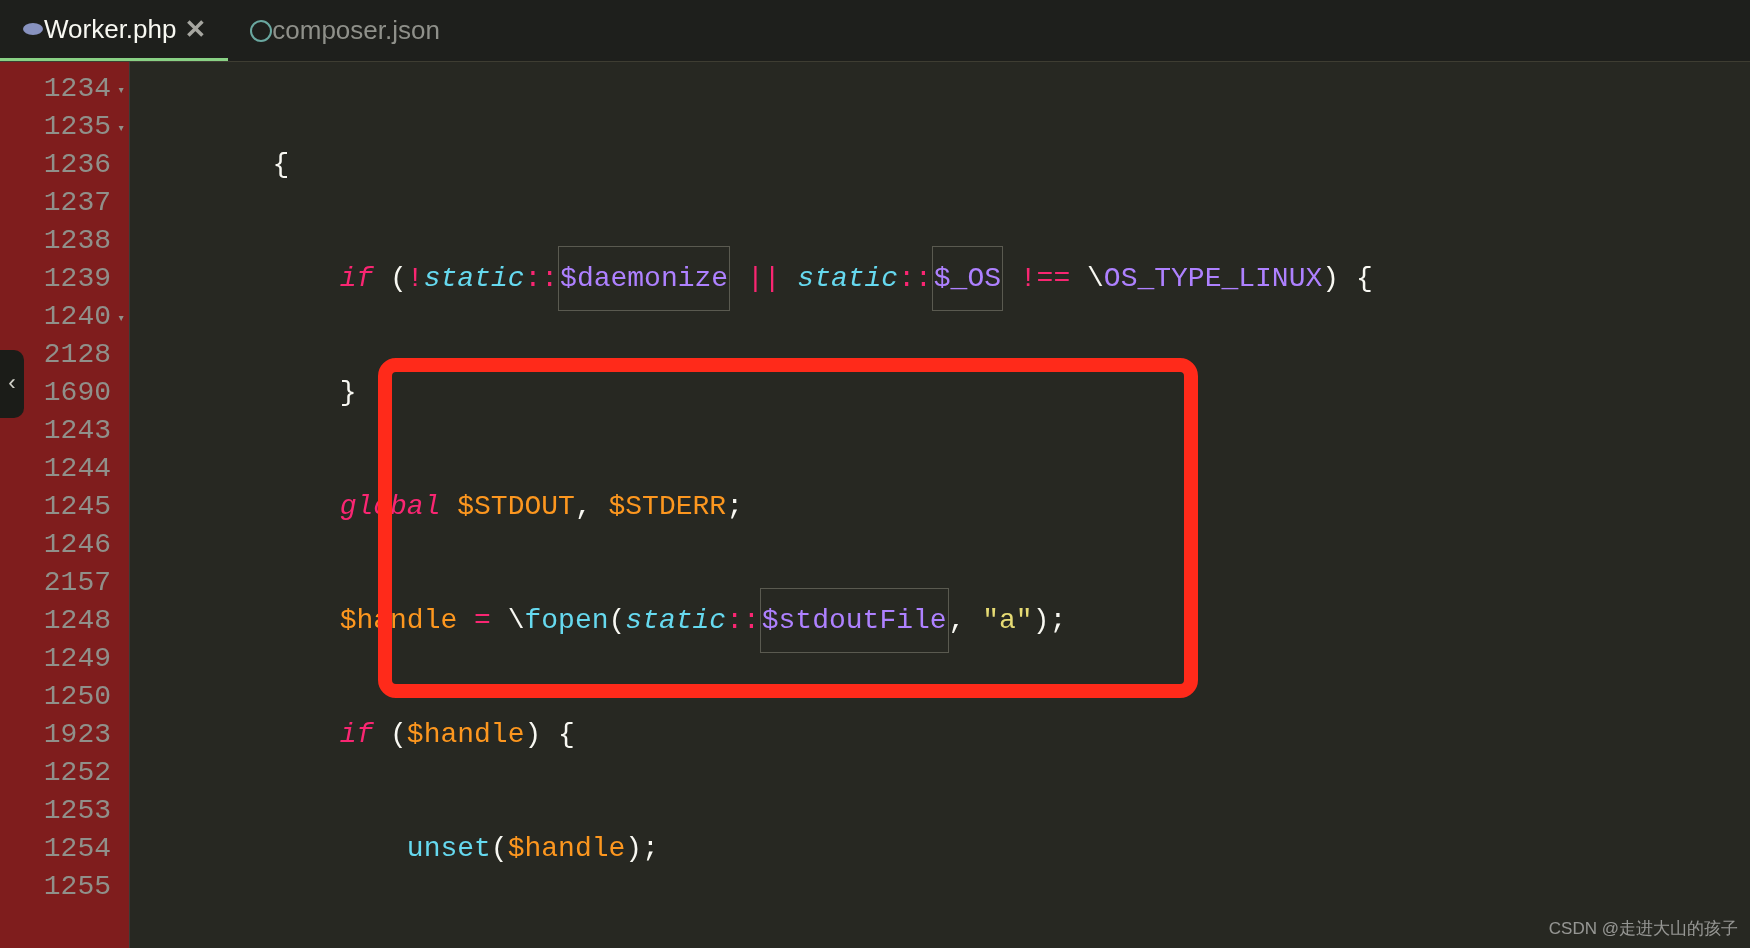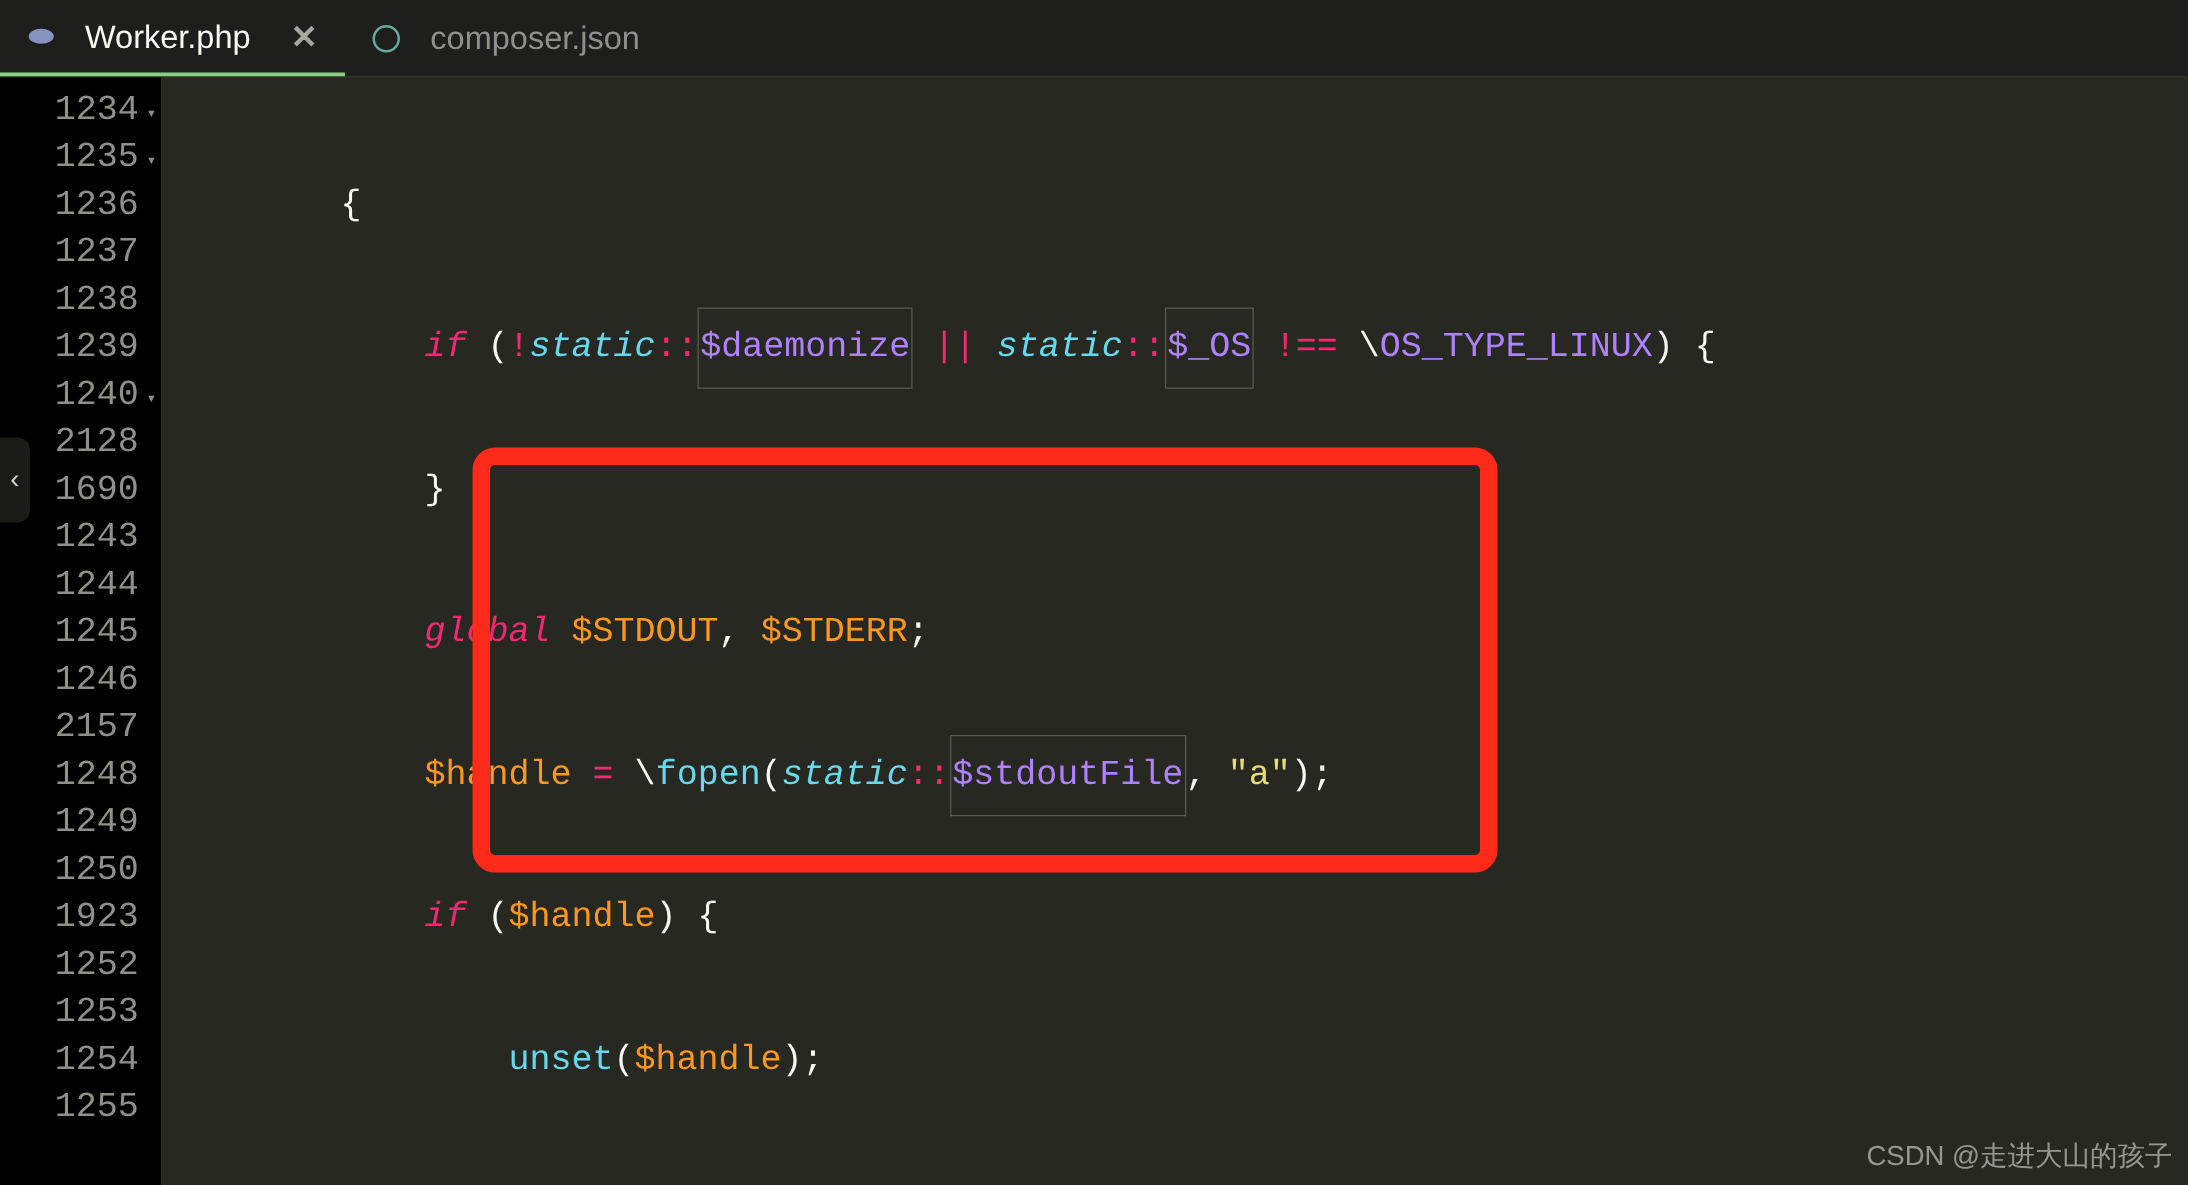--- a/index.html
+++ b/index.html
@@ -17,21 +17,21 @@
   height: 62px;
   display: flex;
   align-items: center;
   border-bottom: 1px solid #3e3d32;
 }
 .tab {
   display: flex;
   align-items: center;
   height: 100%;
   padding: 0 22px;
-  gap: 24px;
+  gap: 0;
   color: #8f908a;
   cursor: pointer;
   font-size: 26px;
   font-family: -apple-system, 'Segoe UI', sans-serif;
 }
 .tab.active {
   color: #f8f8f2;
   border-bottom: 3px solid #89d185;
 }
 .tab-icon {
@@ -53,21 +53,21 @@
   font-size: 26px;
   margin-left: 8px;
   font-weight: bold;
 }
 .editor-area {
   display: flex;
   height: calc(100% - 62px);
   position: relative;
 }
 .gutter {
-  background: #000000;
+  background: #7f1d1d;
   width: 130px;
   padding-right: 18px;
   padding-top: 8px;
   text-align: right;
   color: #90908a;
   font-size: 28px;
   line-height: 38px;
   user-select: none;
   border-right: 1px solid #3a3b35;
 }
@@ -114,21 +114,21 @@
   left: 248px;
   width: 820px;
   height: 340px;
   pointer-events: none;
 }
 .watermark {
   position: absolute;
   bottom: 8px;
   right: 12px;
   font-family: -apple-system, 'Segoe UI', sans-serif;
-  font-size: 22px;
+  font-size: 17px;
   color: rgba(240,240,240,0.55);
 }
 .side-handle {
   position: absolute;
   left: 0;
   top: 350px;
   width: 24px;
   height: 68px;
   background: #1b1c18;
   border-radius: 0 10px 10px 0;

